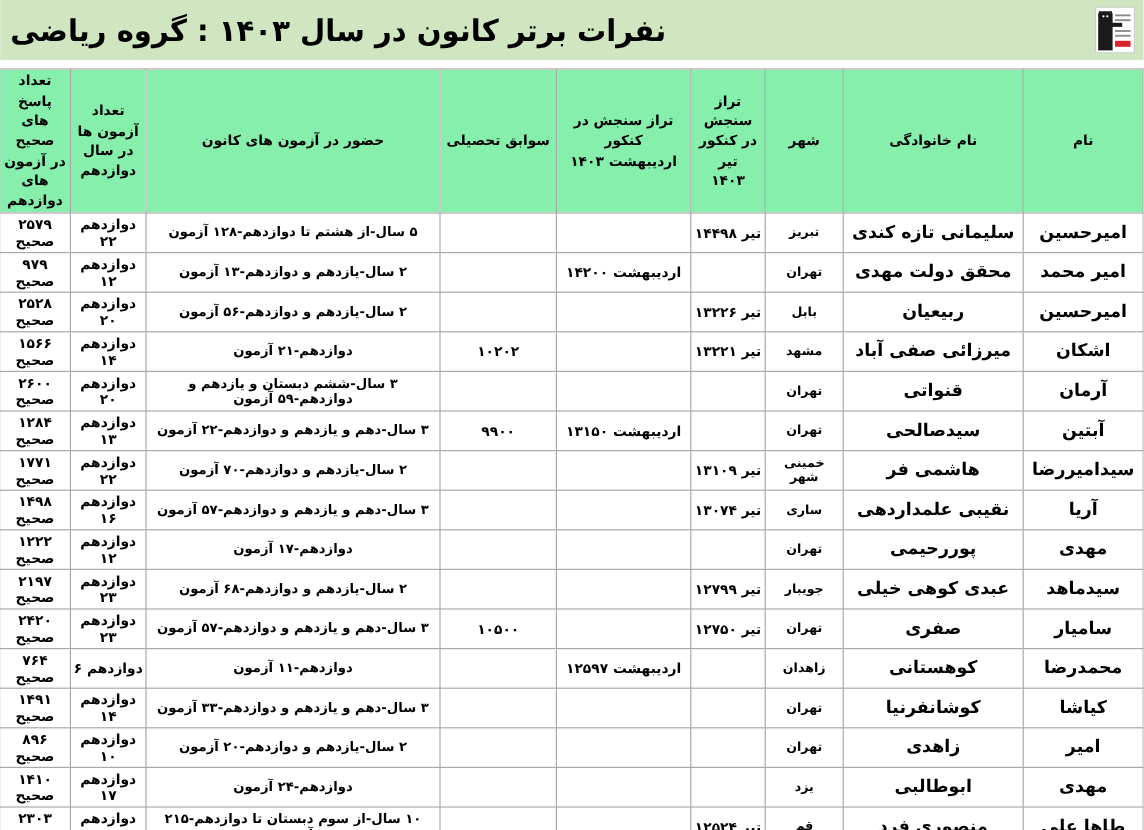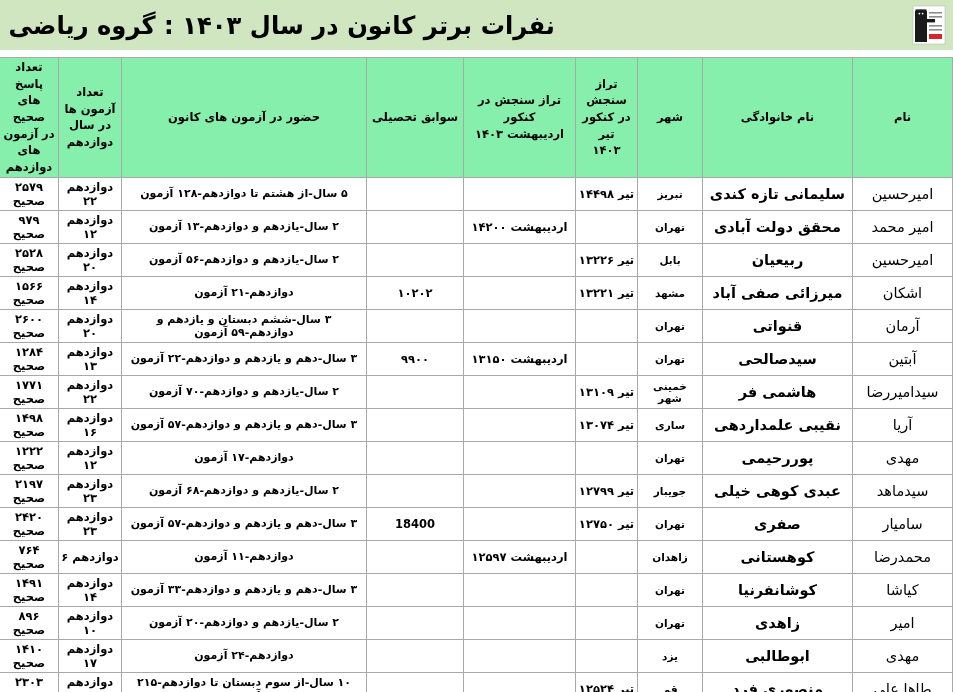--- a/index.html
+++ b/index.html
@@ -76,21 +76,21 @@
     font-size: 11.5px;
     font-weight: bold;
     line-height: 1.45;
   }
   table.grid tbody td {
     height: 33px;
     background: #ffffff;
   }
 
   
-  .c-name      { font-size: 14.5px; font-weight: normal; }
+  .c-name      { font-size: 14.5px; font-weight: bold; }
   .c-family    { font-size: 14.5px; font-weight: bold; }
   .c-city      { font-size: 10.5px; font-weight: bold; }
   .c-taraztir  { font-size: 11.5px; font-weight: bold; }
   .c-tarazord  { font-size: 11.5px; font-weight: bold; }
   .c-savabegh  { font-size: 11.5px; font-weight: bold; margin-top: 12px; }
   .c-hozur     { font-size: 11px; font-weight: bold; }
   .c-count     { font-size: 11.5px; font-weight: bold; margin-top: 32px; }
   .c-correct   { font-size: 11.5px; font-weight: bold; }
 
   
@@ -164,21 +164,21 @@
         <td class="c-city">تبریز</td>
         <td class="c-taraztir">تیر ۱۴۴۹۸</td>
         <td class="c-tarazord"></td>
         <td class="c-savabegh"></td>
         <td class="c-hozur">۵ سال-از هشتم تا دوازدهم-۱۲۸ آزمون</td>
         <td class="c-count">دوازدهم ۲۲</td>
         <td class="c-correct">۲۵۷۹ صحیح</td>
       </tr>
       <tr>
         <td class="c-name">امیر محمد</td>
-        <td class="c-family">محقق دولت آبادی</td>
+        <td class="c-family">محقق دولت مهدی</td>
         <td class="c-city">تهران</td>
         <td class="c-taraztir"></td>
         <td class="c-tarazord">اردیبهشت ۱۴۲۰۰</td>
         <td class="c-savabegh"></td>
         <td class="c-hozur">۲ سال-یازدهم و دوازدهم-۱۳ آزمون</td>
         <td class="c-count">دوازدهم ۱۲</td>
         <td class="c-correct">۹۷۹ صحیح</td>
       </tr>
       <tr>
         <td class="c-name">امیرحسین</td>
@@ -267,21 +267,21 @@
         <td class="c-hozur">۲ سال-یازدهم و دوازدهم-۶۸ آزمون</td>
         <td class="c-count">دوازدهم ۲۳</td>
         <td class="c-correct">۲۱۹۷ صحیح</td>
       </tr>
       <tr>
         <td class="c-name">سامیار</td>
         <td class="c-family">صفری</td>
         <td class="c-city">تهران</td>
         <td class="c-taraztir">تیر ۱۲۷۵۰</td>
         <td class="c-tarazord"></td>
-        <td class="c-savabegh">18400</td>
+        <td class="c-savabegh">۱۰۵۰۰</td>
         <td class="c-hozur">۳ سال-دهم و یازدهم و دوازدهم-۵۷ آزمون</td>
         <td class="c-count">دوازدهم ۲۳</td>
         <td class="c-correct">۲۴۲۰ صحیح</td>
       </tr>
       <tr>
         <td class="c-name">محمدرضا</td>
         <td class="c-family">کوهستانی</td>
         <td class="c-city">زاهدان</td>
         <td class="c-taraztir"></td>
         <td class="c-tarazord">اردیبهشت ۱۲۵۹۷</td>

